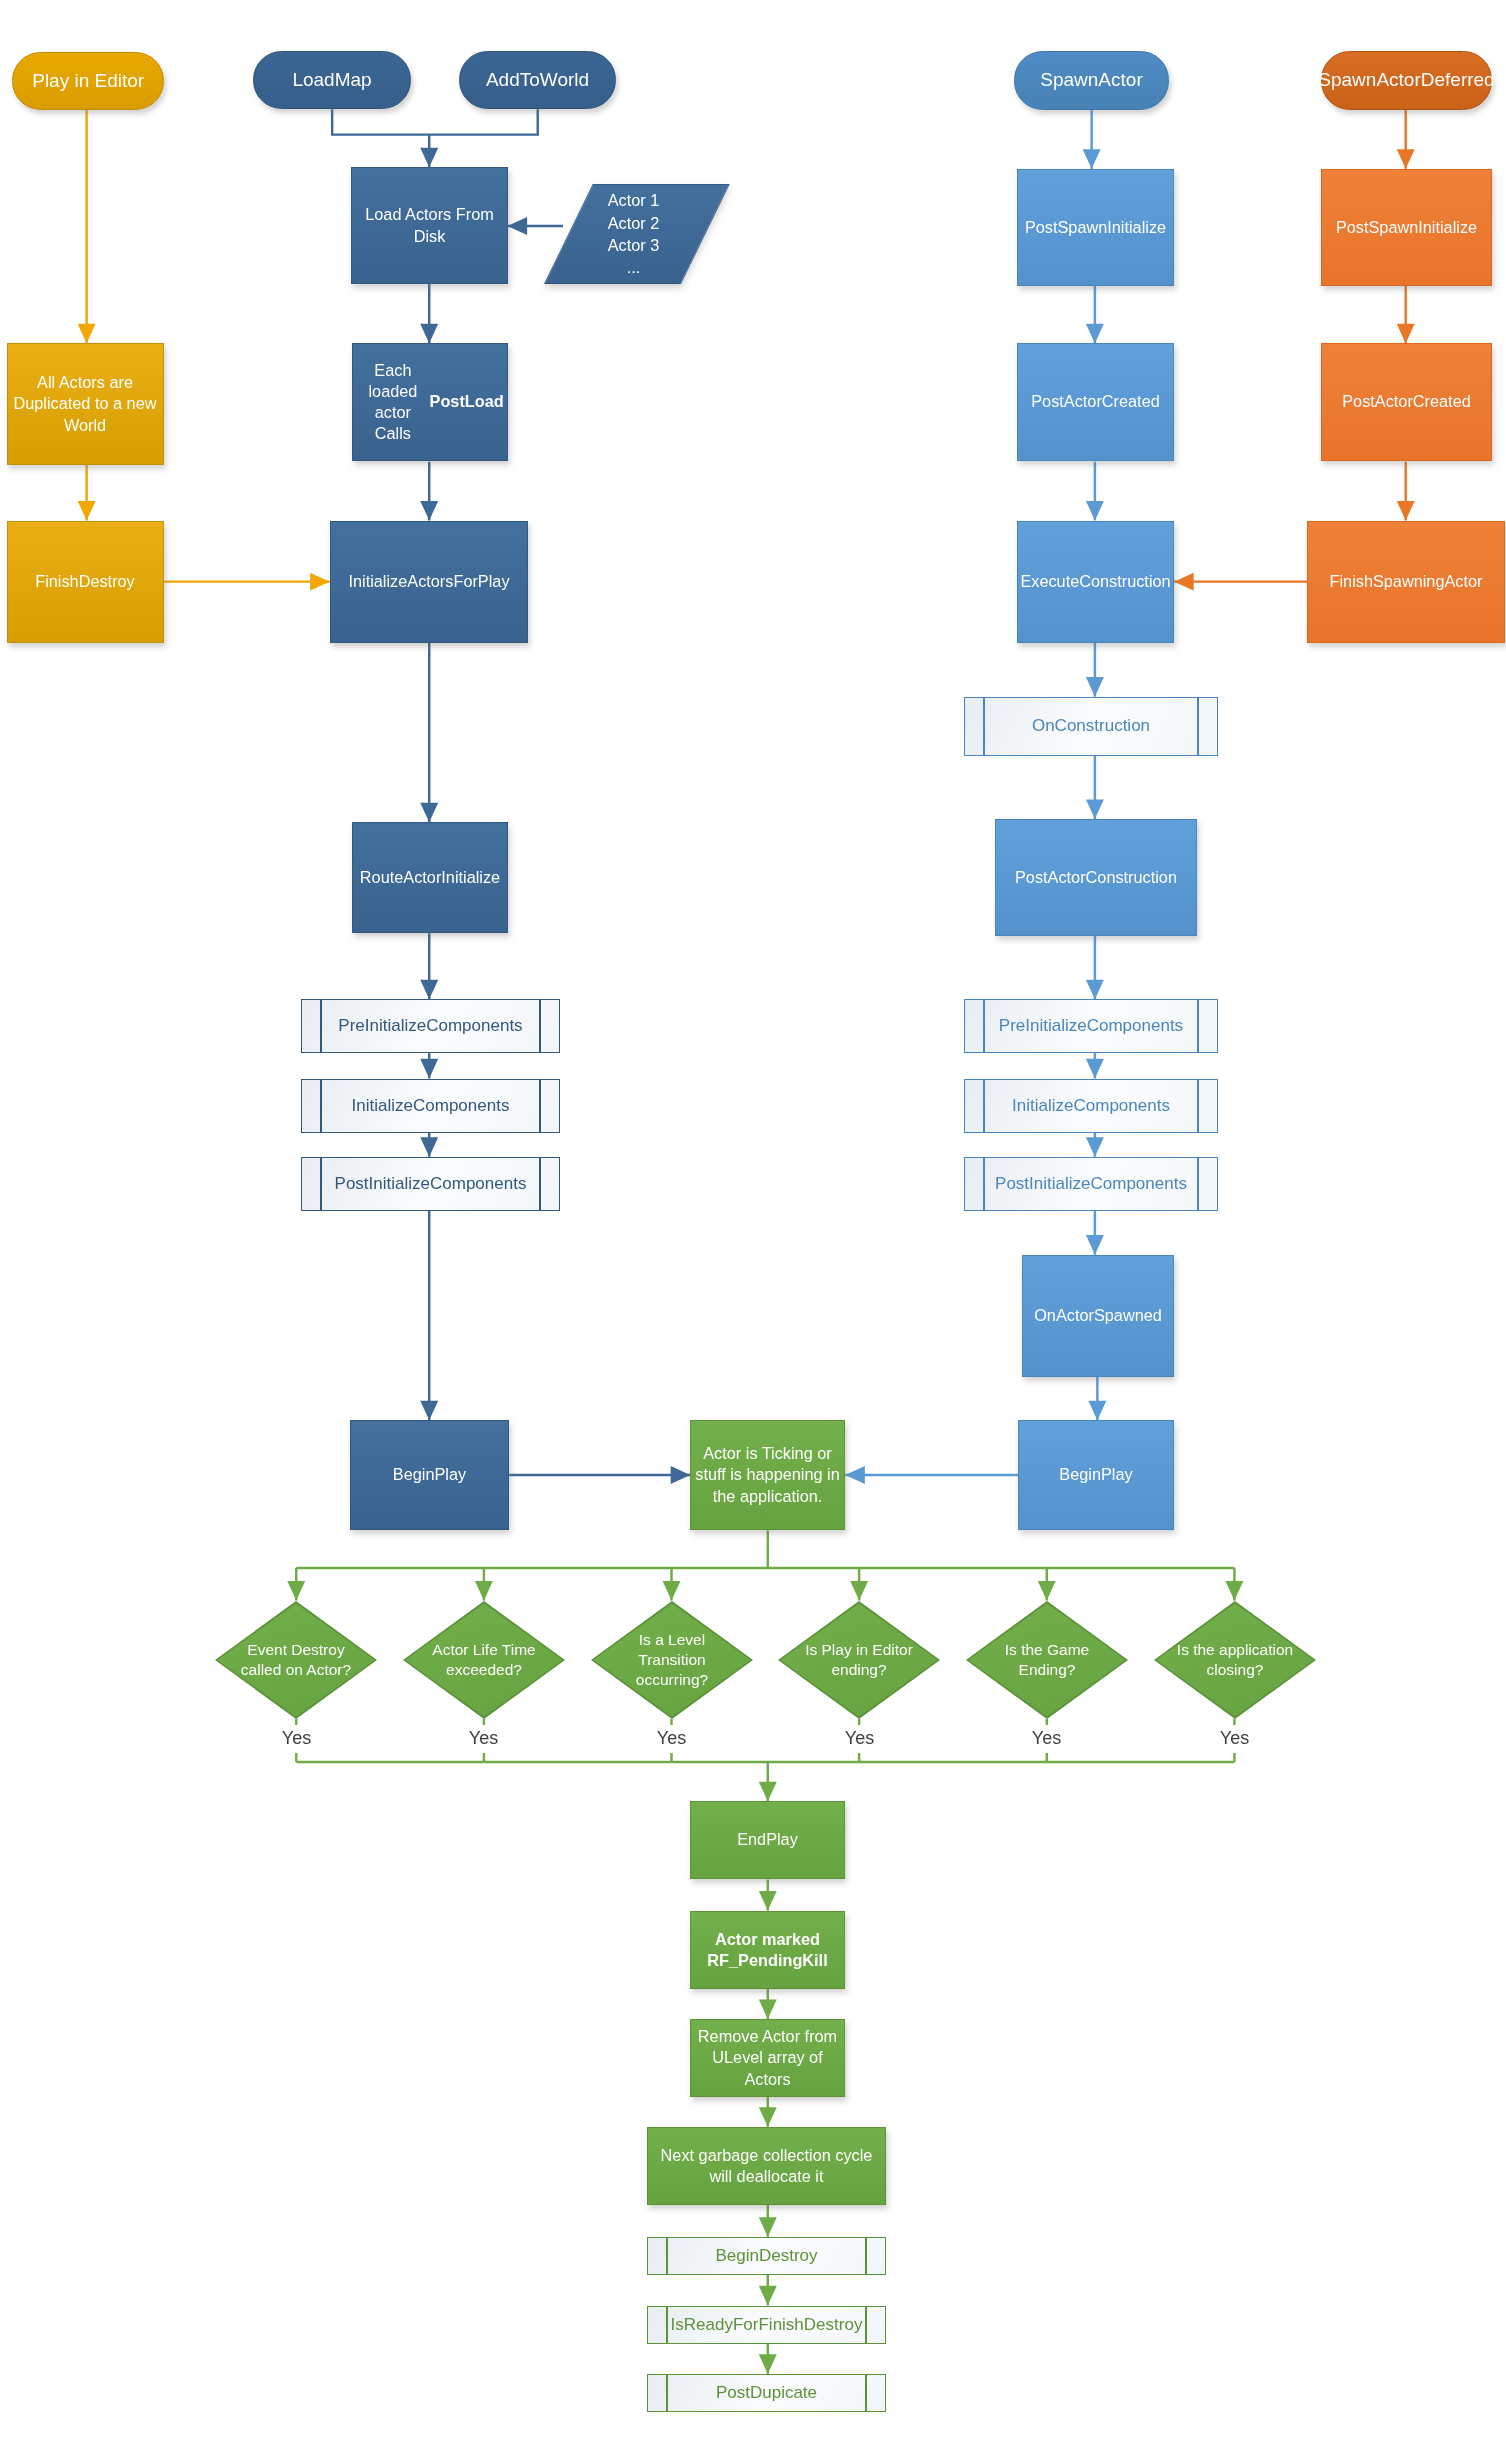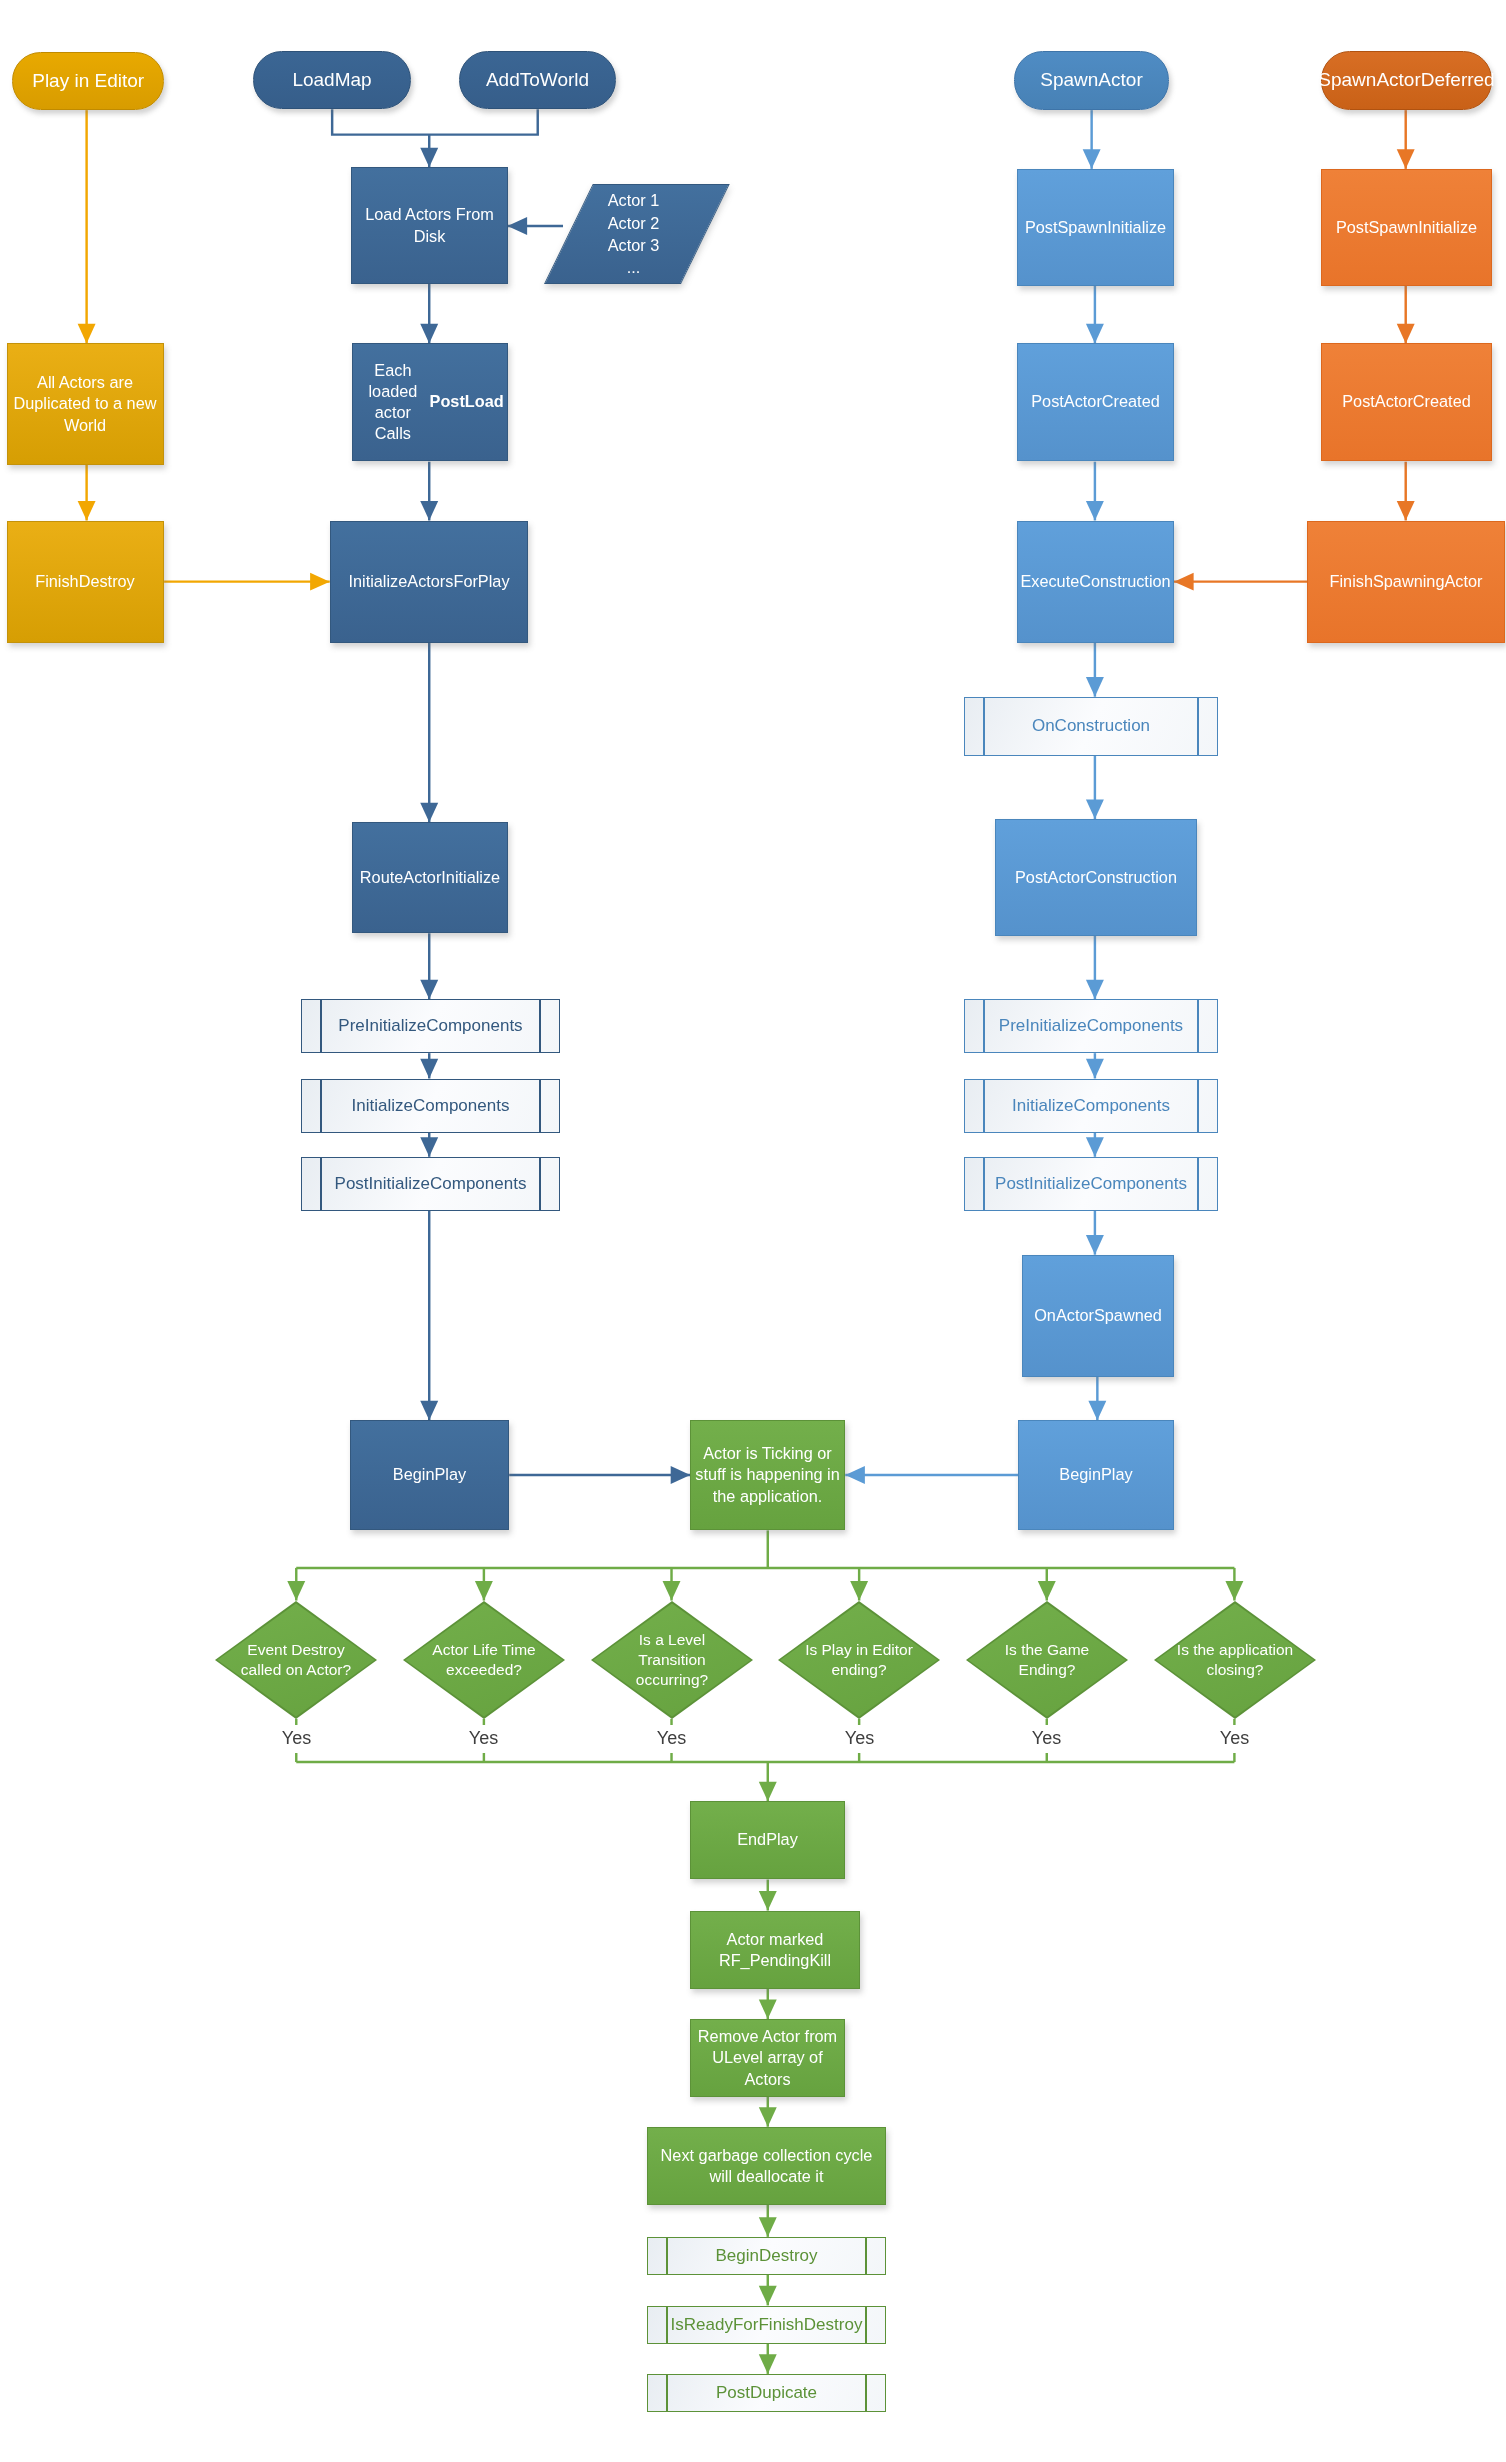--- a/index.html
+++ b/index.html
@@ -273,21 +273,21 @@
     </div>
     <div class="node text gray" style="left: 1022px; top: 1725px; width: 49px; height: 28px; --f1: #FFFFFF; --f2: #FFFFFF; --bd: #FFFFFF; --ink: #3E3E3E;">
       <div class="label">Yes</div>
     </div>
     <div class="node text gray" style="left: 1210px; top: 1725px; width: 49px; height: 28px; --f1: #FFFFFF; --f2: #FFFFFF; --bd: #FFFFFF; --ink: #3E3E3E;">
       <div class="label">Yes</div>
     </div>
     <div class="node process green" style="left: 690px; top: 1801px; width: 155px; height: 78px; --f1: #73AF4B; --f2: #66A23F; --bd: #5C9238; --ink: #FFFFFF;">
       <div class="label">EndPlay</div>
     </div>
-    <div class="node process green" style="left: 690px; top: 1911px; width: 170px; height: 78px; --f1: #73AF4B; --f2: #66A23F; --bd: #5C9238; --ink: #FFFFFF;">
+    <div class="node process green" style="left: 690px; top: 1911px; width: 155px; height: 78px; font-weight: bold; --f1: #73AF4B; --f2: #66A23F; --bd: #5C9238; --ink: #FFFFFF;">
       <div class="label">Actor marked<br>RF_PendingKill</div>
     </div>
     <div class="node process green" style="left: 690px; top: 2019px; width: 155px; height: 78px; --f1: #73AF4B; --f2: #66A23F; --bd: #5C9238; --ink: #FFFFFF;">
       <div class="label">Remove Actor from<br>ULevel array of<br>Actors</div>
     </div>
     <div class="node process green" style="left: 647px; top: 2127px; width: 239px; height: 78px; --f1: #73AF4B; --f2: #66A23F; --bd: #5C9238; --ink: #FFFFFF;">
       <div class="label">Next garbage collection cycle<br>will deallocate it</div>
     </div>
     <div class="node pre green" style="left: 647px; top: 2237px; width: 239px; height: 38px; --f1: #73AF4B; --f2: #66A23F; --bd: #5C9238; --ink: #FFFFFF;">
       <div class="label">BeginDestroy</div>

